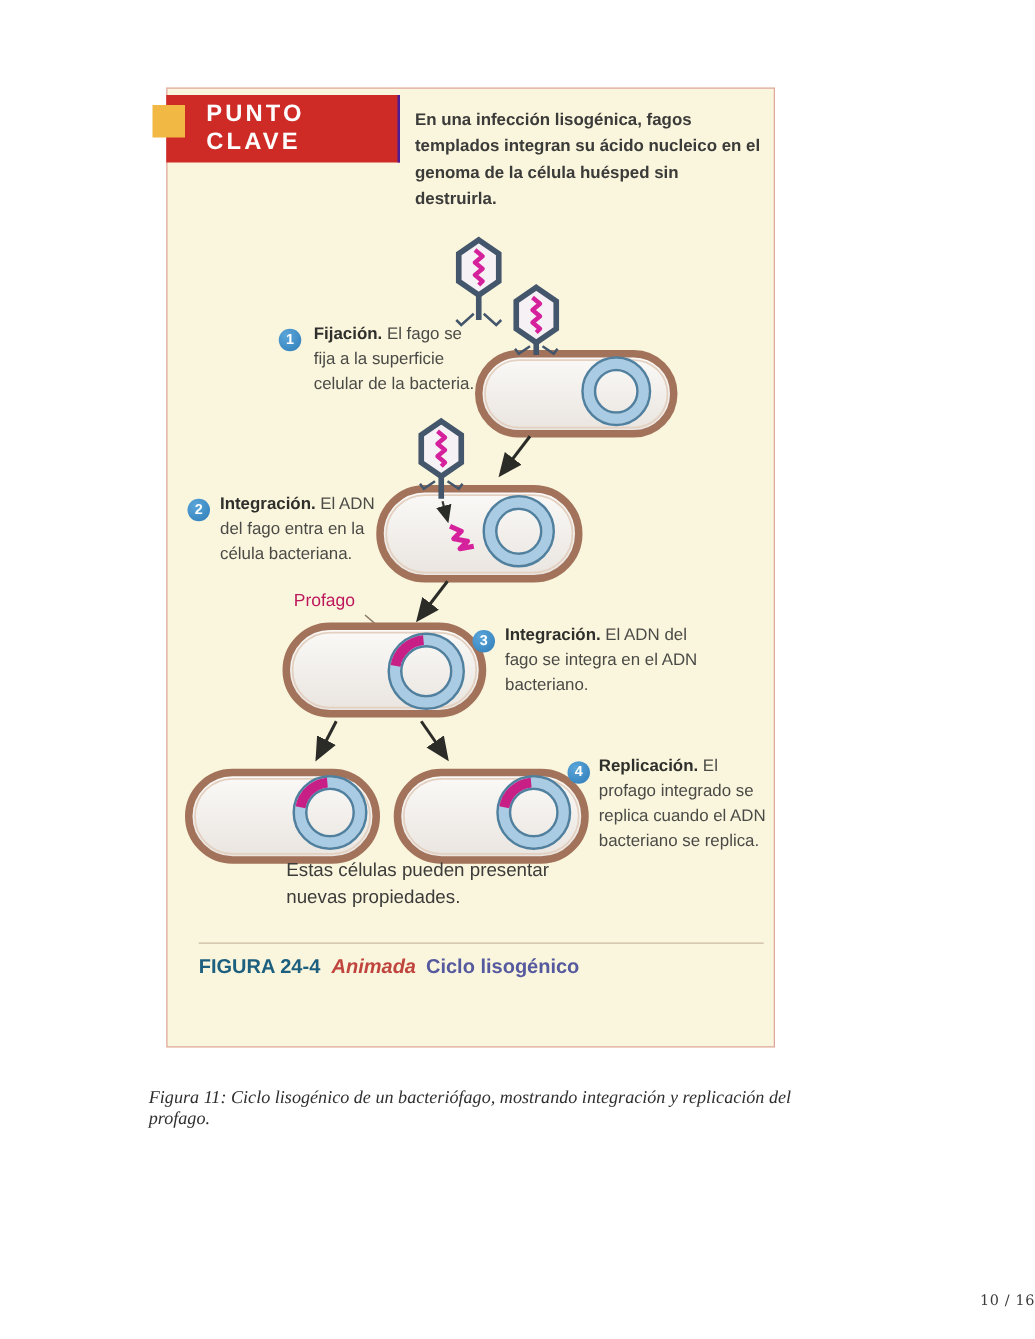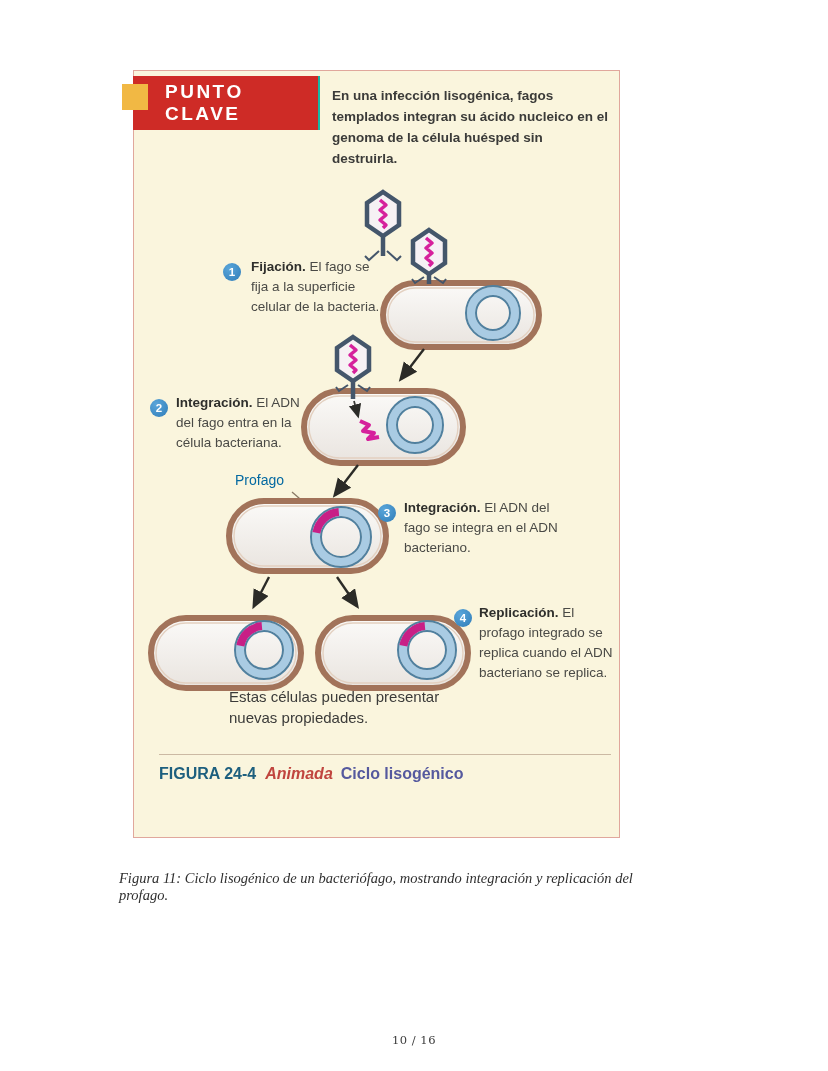--- a/index.html
+++ b/index.html
@@ -9,59 +9,59 @@
 
   
   .figure-box {
     position:absolute; left:133px; top:70px; width:487px; height:768px;
     background:#FAF5DD; border:1.5px solid #E0A79C;
   }
   .figure-box > * { position:absolute; }
 
   .banner {
     left:-1px; top:5px; width:187px; height:54px; background:#CE2B26;
-    border-right:2px solid #14b8a6; display:flex; align-items:center;
+    border-right:2px solid #4c1d95; display:flex; align-items:center;
     padding-left:32px; z-index:2;
   }
   .banner-label { color:#ffffff; font-weight:bold; font-size:19px; letter-spacing:2.5px; }
   .yellow-square { left:-12px; top:13px; width:26px; height:26px; background:#F1B844; z-index:3; }
 
   .intro {
     left:198px; top:14px; width:278px; font-size:13.5px; font-weight:bold;
     color:#3B3B39; line-height:21px;
   }
 
   .diagram { left:0; top:0; width:487px; height:768px; z-index:1; }
 
   .badge {
     width:18px; height:18px; border-radius:50%;
     background:radial-gradient(circle at 35% 30%, #5AA6DA, #2F7CB8);
     color:#fff; font-size:11.5px; font-weight:bold;
     display:flex; align-items:center; justify-content:center; z-index:4;
   }
   .step { font-size:13.5px; line-height:20px; color:#4A4A46; z-index:4; }
   .step b { color:#2F2F2C;text-align:right; }
-  .plain-label { font-size:14px; color:#0369a1; z-index:4; }
+  .plain-label { font-size:14px; color:#be185d; z-index:4; }
   .bottom-note { left:95px; top:615px; width:238px; font-size:15px; line-height:21px; color:#3B3B39; z-index:4; }
 
   .figcap-rule { left:25px; top:683px; width:452px; height:0; border-top:1.5px solid #CBB9A3; }
   .figcap-title { left:25px; top:694px; width:452px; font-size:16px; font-weight:bold; }
   .figlabel { color:#1D5F7E; margin-right:9px; }
   .animada { color:#C0453E; font-style:italic; margin-right:8px; }
   .figtitle { color:#55599E; }
   .figdesc { left:25px; top:718px; width:424px; font-size:13.5px; font-weight:bold; line-height:19px; color:#3A3A34; }
 
   
   .caption {
     position:absolute; left:119px; top:870px; width:560px;
     font-family:"Liberation Serif", serif; font-style:italic;
     font-size:14.5px; color:#2F2F2F;
   }
   .pagenum {
-    position:absolute; left:0; top:1033px; width:828px; text-align:center;
+    position:absolute; left:0; top:1033px; width:828px; text-align:right;
     font-family:"DejaVu Serif", serif; font-size:11.5px; color:#3A3A3A; letter-spacing:0.5px;
   }
 </style>
 </head>
 <body>
 
 <div class="page">
 
   <div class="figure-box">
 

